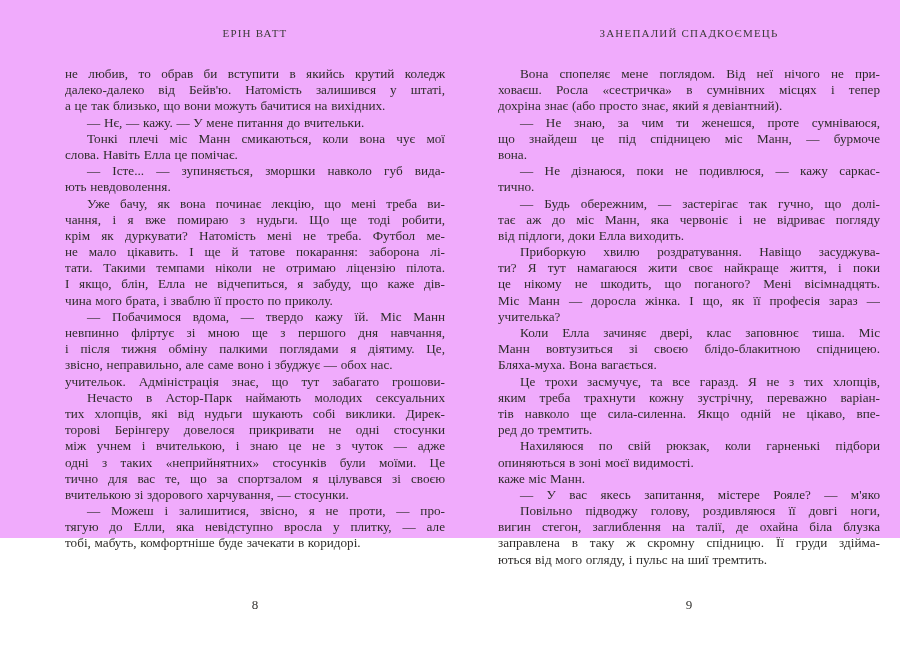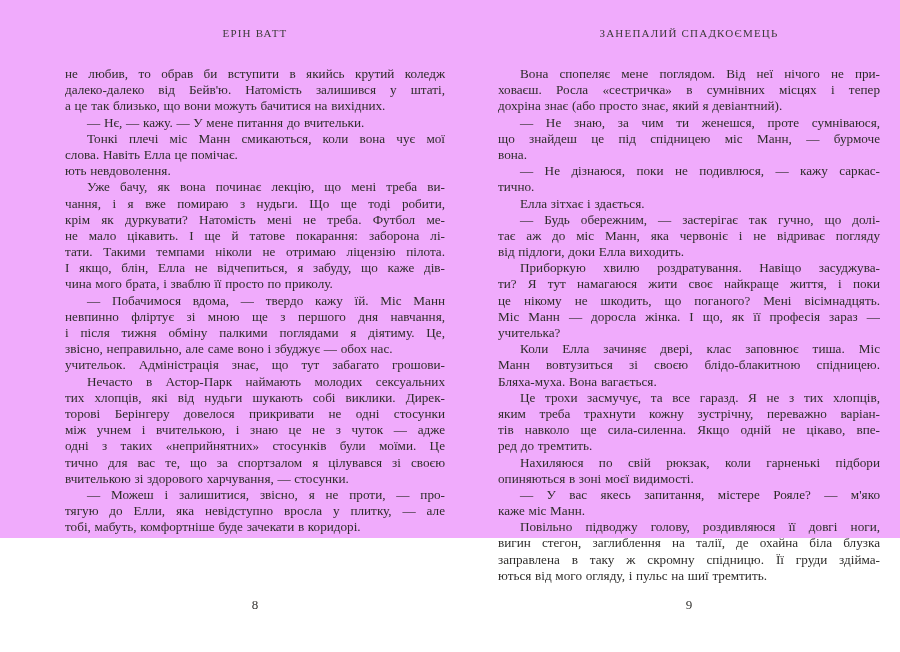--- a/index.html
+++ b/index.html
@@ -78,20 +78,21 @@
 
   <section class="page page-left">
     <div class="running-head">ЕРІН ВАТТ</div>
     <div class="text-block">
         <div class="line">не любив, то обрав би вступити в якийсь крутий коледж</div>
         <div class="line">далеко-далеко від Бейв'ю. Натомість залишився у штаті,</div>
         <div class="line para-end">а це так близько, що вони можуть бачитися на вихідних.</div>
         <div class="line indent para-end">— Нє, — кажу. — У мене питання до вчительки.</div>
         <div class="line indent">Тонкі плечі міс Манн смикаються, коли вона чує мої</div>
         <div class="line para-end">слова. Навіть Елла це помічає.</div>
+        <div class="line indent">— Істе... — зупиняється, зморшки навколо губ вида-</div>
         <div class="line para-end">ють невдоволення.</div>
         <div class="line indent">Уже бачу, як вона починає лекцію, що мені треба ви-</div>
         <div class="line">чання, і я вже помираю з нудьги. Що ще тоді робити,</div>
         <div class="line">крім як дуркувати? Натомість мені не треба. Футбол ме-</div>
         <div class="line">не мало цікавить. І ще й татове покарання: заборона лі-</div>
         <div class="line">тати. Такими темпами ніколи не отримаю ліцензію пілота.</div>
         <div class="line">І якщо, блін, Елла не відчепиться, я забуду, що каже дів-</div>
         <div class="line para-end">чина мого брата, і зваблю її просто по приколу.</div>
         <div class="line indent">— Побачимося вдома, — твердо кажу їй. Міс Манн</div>
         <div class="line">невпинно фліртує зі мною ще з першого дня навчання,</div>
@@ -116,40 +117,39 @@
     <div class="running-head">ЗАНЕПАЛИЙ СПАДКОЄМЕЦЬ</div>
     <div class="text-block">
         <div class="line indent">Вона спопеляє мене поглядом. Від неї нічого не при-</div>
         <div class="line">ховаєш. Росла «сестричка» в сумнівних місцях і тепер</div>
         <div class="line para-end">дохріна знає (або просто знає, який я девіантний).</div>
         <div class="line indent">— Не знаю, за чим ти женешся, проте сумніваюся,</div>
         <div class="line">що знайдеш це під спідницею міс Манн, — бурмоче</div>
         <div class="line para-end">вона.</div>
         <div class="line indent">— Не дізнаюся, поки не подивлюся, — кажу саркас-</div>
         <div class="line para-end">тично.</div>
-        <div class="line indent para-end">Елла зітхає і здається.</div>
         <div class="line indent">— Будь обережним, — застерігає так гучно, що долі-</div>
         <div class="line">тає аж до міс Манн, яка червоніє і не відриває погляду</div>
         <div class="line para-end">від підлоги, доки Елла виходить.</div>
         <div class="line indent">Приборкую хвилю роздратування. Навіщо засуджува-</div>
         <div class="line">ти? Я тут намагаюся жити своє найкраще життя, і поки</div>
         <div class="line">це нікому не шкодить, що поганого? Мені вісімнадцять.</div>
         <div class="line">Міс Манн — доросла жінка. І що, як її професія зараз —</div>
         <div class="line para-end">учителька?</div>
         <div class="line indent">Коли Елла зачиняє двері, клас заповнює тиша. Міс</div>
         <div class="line">Манн вовтузиться зі своєю блідо-блакитною спідницею.</div>
         <div class="line para-end">Бляха-муха. Вона вагається.</div>
         <div class="line indent">Це трохи засмучує, та все гаразд. Я не з тих хлопців,</div>
         <div class="line">яким треба трахнути кожну зустрічну, переважно варіан-</div>
         <div class="line">тів навколо ще сила-силенна. Якщо одній не цікаво, впе-</div>
         <div class="line para-end">ред до тремтить.</div>
         <div class="line indent">Нахиляюся по свій рюкзак, коли гарненькі підбори</div>
         <div class="line para-end">опиняються в зоні моєї видимості.</div>
+        <div class="line para-end">каже міс Манн.</div>
         <div class="line indent">— У вас якесь запитання, містере Рояле? — м'яко</div>
-        <div class="line para-end">каже міс Манн.</div>
         <div class="line indent">Повільно підводжу голову, роздивляюся її довгі ноги,</div>
         <div class="line">вигин стегон, заглиблення на талії, де охайна біла блузка</div>
         <div class="line">заправлена в таку ж скромну спідницю. Її груди здійма-</div>
         <div class="line para-end">ються від мого огляду, і пульс на шиї тремтить.</div>
       </div>
     <div class="page-number">9</div>
   </section>
 
 </div>
 

